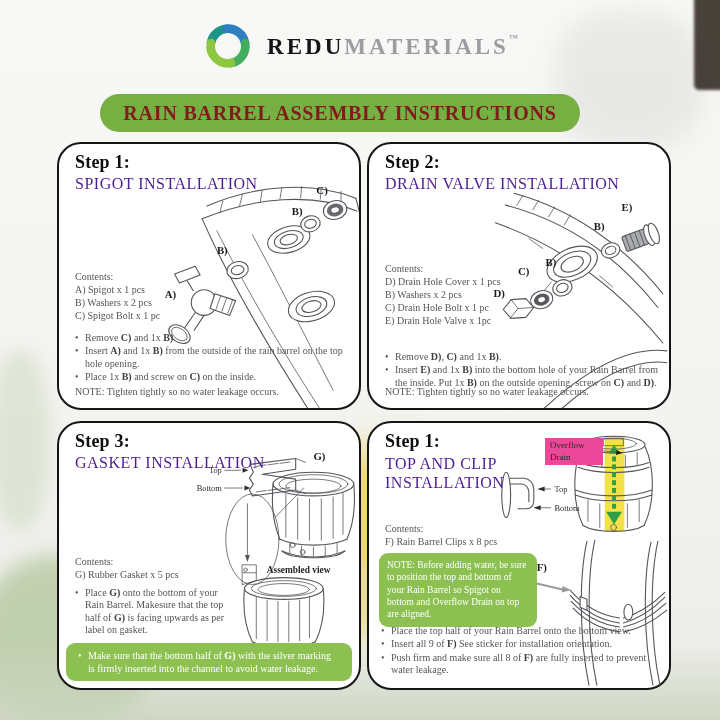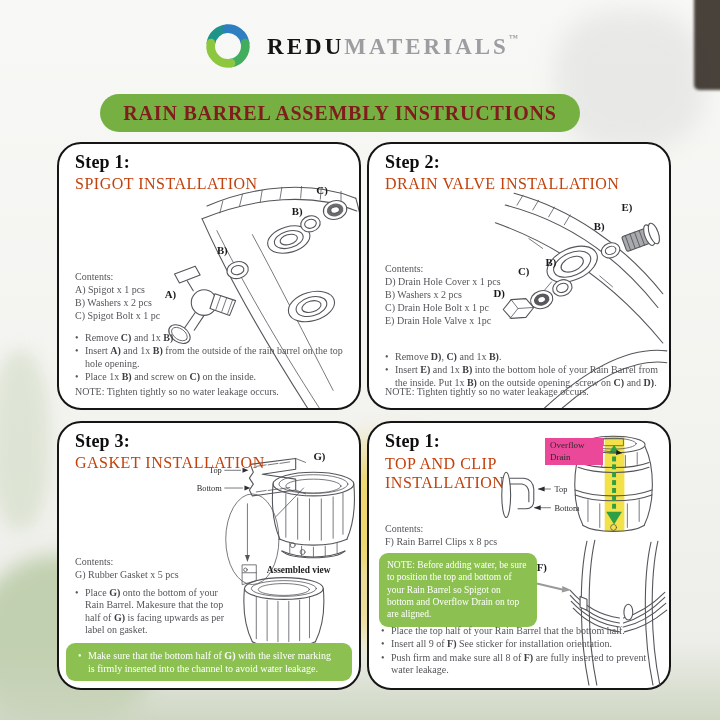--- a/index.html
+++ b/index.html
@@ -23,21 +23,21 @@
   .brand-mat{color:#9b9da1;}
   .brand-tm{font-size:9px;color:#9b9da1;vertical-align:13px;letter-spacing:0;}
   .banner{position:absolute;top:86px;left:100px;width:480px;height:38px;background:#76b043;border-radius:19px;
           color:#7f1d1d;font-size:20px;font-weight:bold;letter-spacing:.8px;
           display:flex;align-items:center;justify-content:center;margin-top:8px;}
 
   
   .panel{position:absolute;width:304px;height:268px;background:#fff;border:2.5px solid #151515;border-radius:24px;box-sizing:border-box;}
   .art{position:absolute;left:0;top:0;width:100%;height:100%;}
   .step{position:absolute;left:16px;top:8px;margin:0;font-size:18px;font-weight:800;color:#0e0e0f;letter-spacing:.2px;}
-  .subtitle{position:absolute;left:16px;top:31px;font-size:16px;color:#c2410c;letter-spacing:.5px;}
+  .subtitle{position:absolute;left:16px;top:31px;font-size:16px;color:#4c1d95;letter-spacing:.5px;}
   .contents,.bullets,.note{position:absolute;left:16px;font-size:10px;color:#55565a;}
   .contents .line,.c-label{line-height:1.3;}
   .bullets .bullet{position:relative;padding-left:10px;line-height:1.24;margin-bottom:1px;}
   .bullet::before{content:"•";position:absolute;left:0;top:0;}
   .seg-b{font-weight:bold;color:#3e3f43;}
   .note{bottom:11px;font-size:10px;}
   .note-green{position:absolute;background:#8cc152;color:#fff;border-radius:9px;font-size:10px;line-height:1.3;box-sizing:border-box;}
   .note-green .seg-b{color:#fff;}
   .note-green .bullet{position:relative;padding-left:10px;}
   .overflow-label{position:absolute;background:#ec4899;color:#2a2a2a;font-size:9px;line-height:1.3;padding:2px 5px;box-sizing:border-box;}
@@ -331,19 +331,19 @@
     <h2 class="step">Step 1:</h2>
     <div class="subtitle" style="width:150px;line-height:1.2;">TOP AND CLIP INSTALLATION</div>
     <div class="contents" style="top:99px;">
       <div class="c-label">Contents:</div>
       <div>
           <div class="line">F) Rain Barrel Clips x 8 pcs</div>
         </div>
     </div>
     <div class="note-green" style="left:10px;top:130px;width:158px;padding:6px 8px;font-size:9.5px;">NOTE: Before adding water, be sure to position the top and bottom of your Rain Barrel so Spigot on bottom and Overflow Drain on top are aligned.</div>
     <div class="bullets" style="top:202px;left:12px;width:284px;">
-        <div class="bullet"><span>Place the top half of your Rain Barrel that the bottom half.</span></div>
+        <div class="bullet"><span>Place the top half of your Rain Barrel onto the bottom view.</span></div>
         <div class="bullet"><span>Insert all 9 of </span><span class="seg-b">F)</span><span> See sticker for installation orientation.</span></div>
         <div class="bullet"><span>Push firm and make sure all 8 of </span><span class="seg-b">F)</span><span> are fully inserted to prevent water leakage.</span></div>
       </div>
   </section>
 
 </div>
 
 </body></html>

